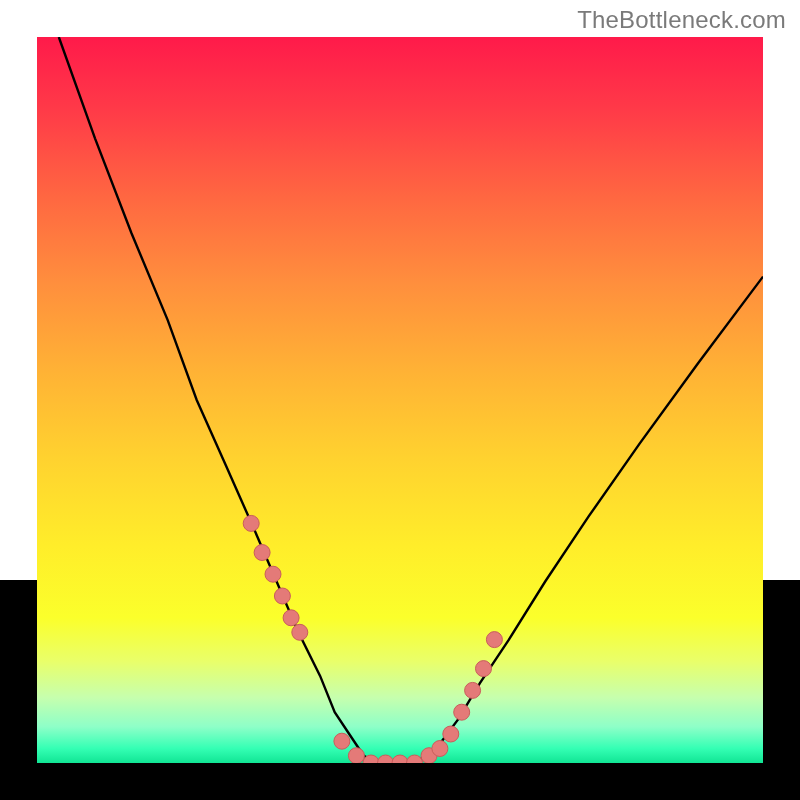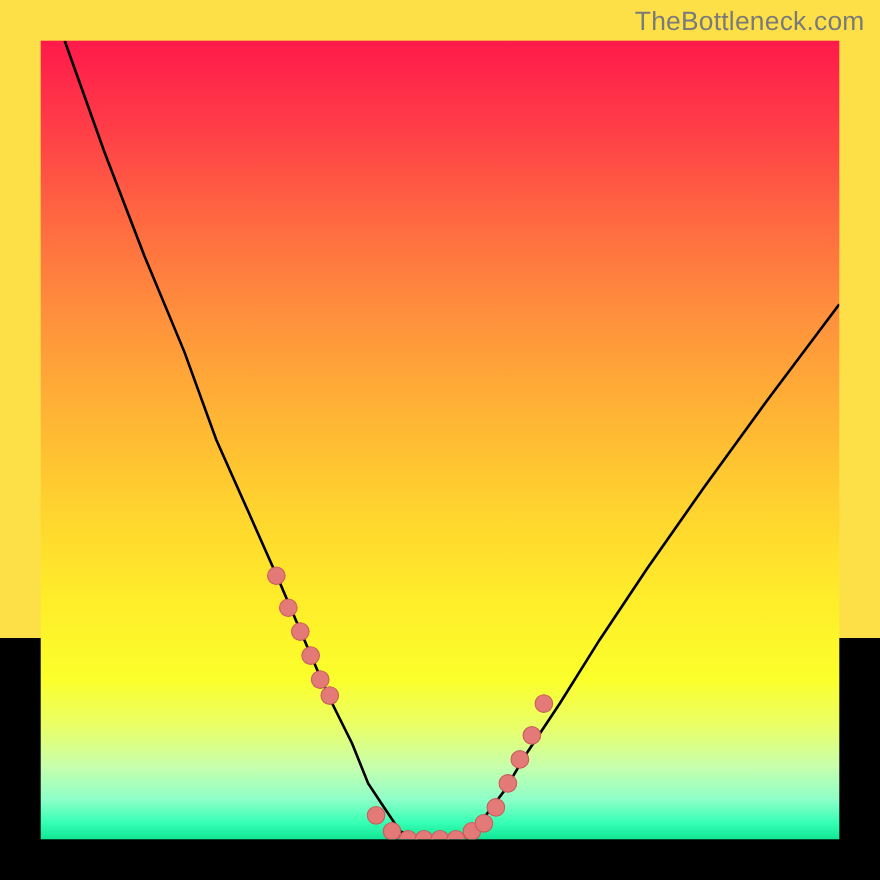--- a/index.html
+++ b/index.html
@@ -10,21 +10,21 @@
     background: #000;
     overflow: hidden;
     font-family: Arial, sans-serif;
   }
   .frame {
     position: absolute;
     left: 0;
     top: 0;
     width: 800px;
     height: 580px;
-    background: #fde047;
+    background: #ffffff;
   }
   .plot {
     position: absolute;
     left: 37px;
     top: 37px;
     width: 726px;
     height: 726px;
     background: linear-gradient(to bottom,
       #ff1a4a 0%,
       #ff3a48 10%,

